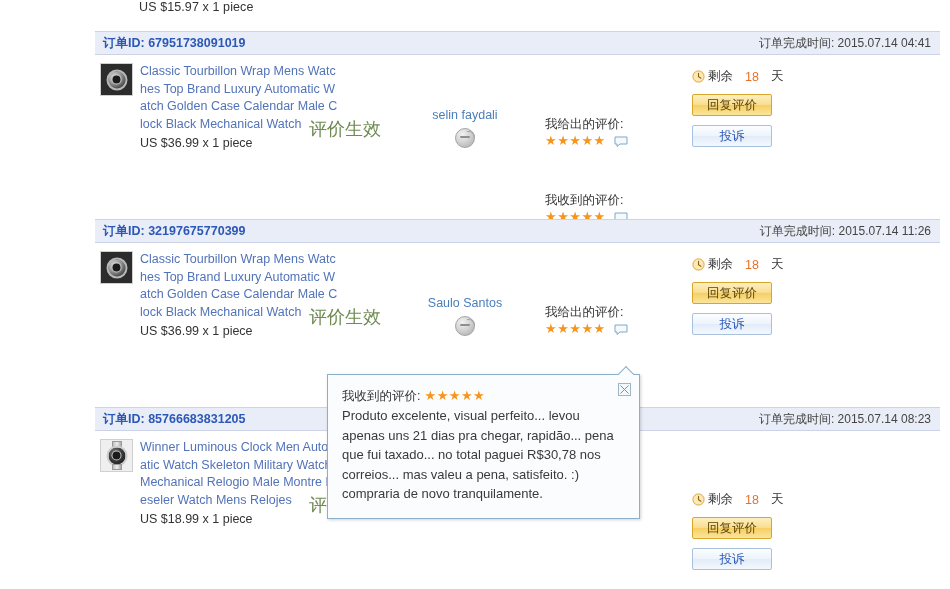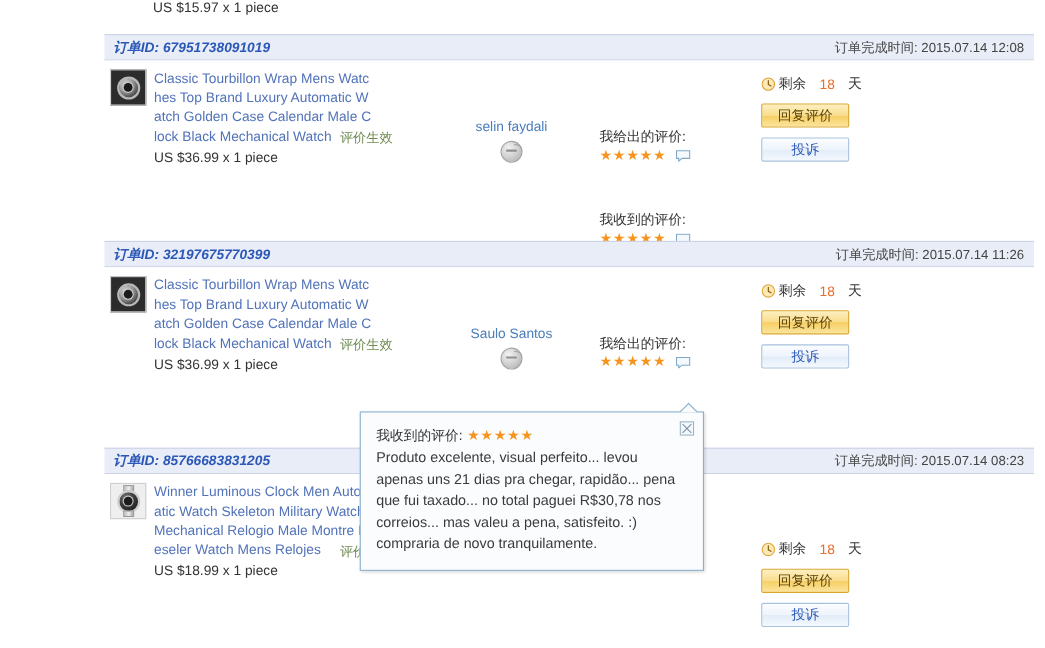--- a/index.html
+++ b/index.html
@@ -49,21 +49,20 @@
     align-items: center;
     justify-content: space-between;
     padding: 0 9px 0 8px;
     box-sizing: border-box;
   }
   .order-id {
     font-size: 12.5px;
     color: #2b58b7;
     font-weight: bold;
     white-space: nowrap;
-    font-style: italic;
   }
   .order-id .oid-num { font-weight: bold; }
   .order-time {
     font-size: 12px;
     color: #444;
     white-space: nowrap;
   }
 
   .order-body {
     position: relative;
@@ -144,21 +143,21 @@
     color: #333;
     font-size: 12.5px;
     line-height: 18px;
     margin-top: 1px;
   }
 
   
   .status {
     position: absolute;
     left: 214px;
-    font-size: 12px;
+    font-size: 18px;
     color: #6f8b52;
     white-space: nowrap;
   }
 
   
   .buyer {
     position: absolute;
     left: 310px;
     text-align: center;
     width: 120px;
@@ -348,21 +347,21 @@
   <div class="top-price">US $15.97 x 1 piece</div>
 
   <div class="order" style="top:31px;">
     <div class="order-header">
       <div class="order-id">
         <span>订单ID:</span>
         <span class="oid-num">67951738091019</span>
       </div>
       <div class="order-time">
         <span>订单完成时间:</span>
-        <span>2015.07.14 12:08</span>
+        <span>2015.07.14 04:41</span>
       </div>
     </div>
     <div class="order-body" style="height:168px;">
 
       <div class="product">
         <div class="thumb">
           <div class="watch-body"></div>
         </div>
         <div class="p-text">
           <div class="p-title">Classic Tourbillon Wrap Mens Watches Top Brand Luxury Automatic Watch Golden Case Calendar Male Clock Black Mechanical Watch</div>

